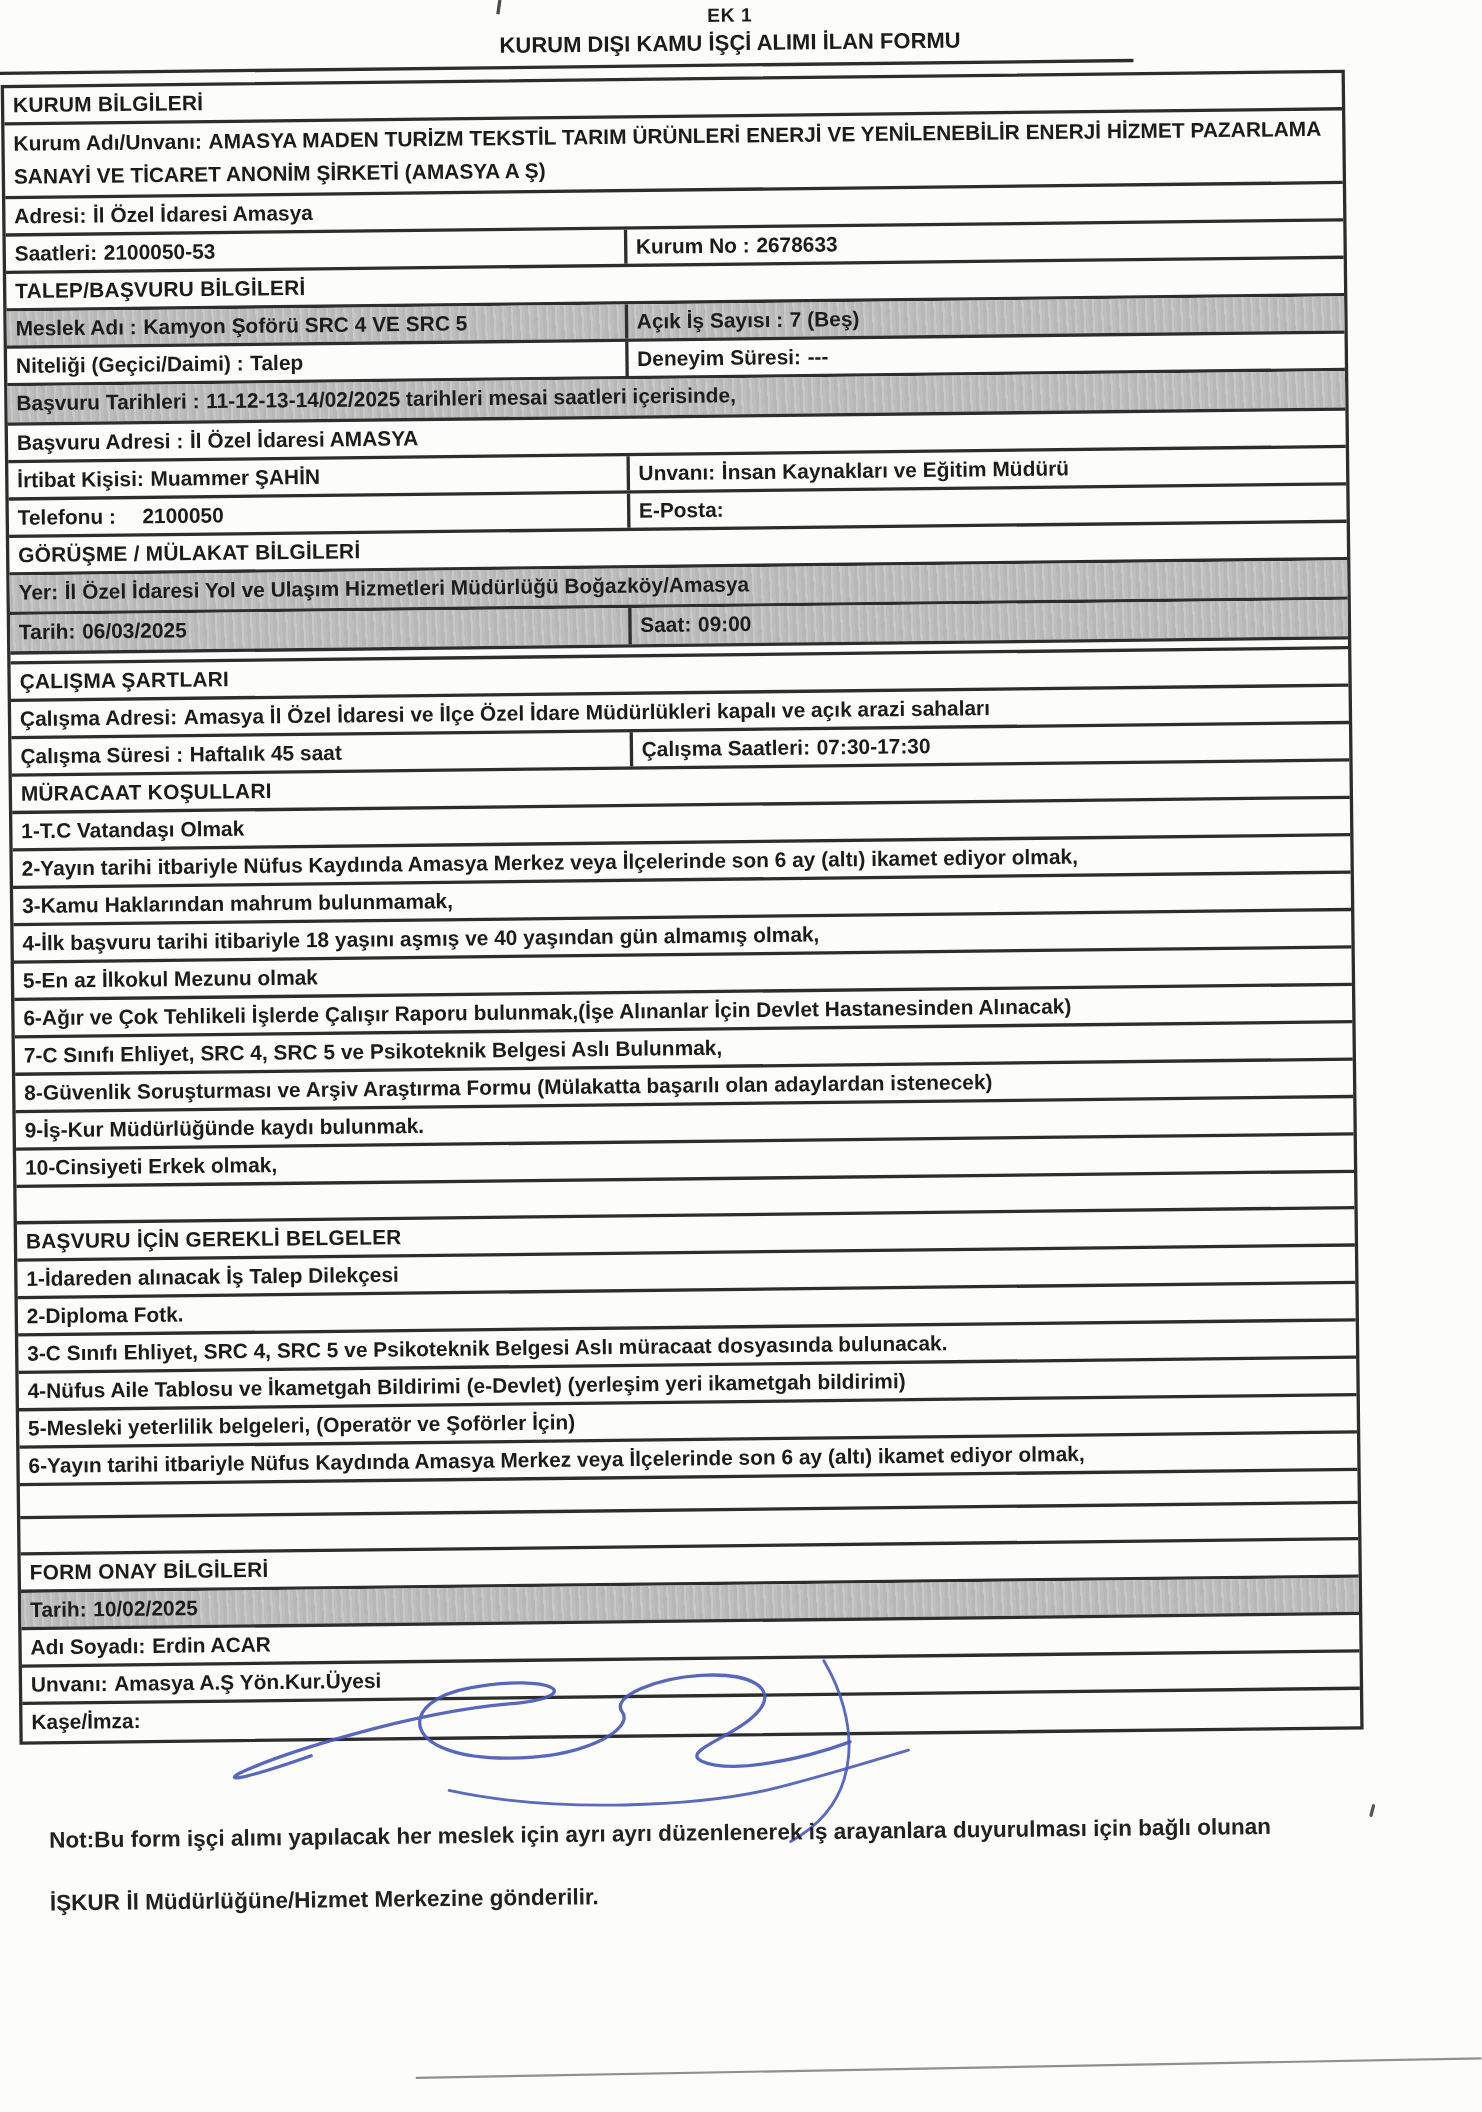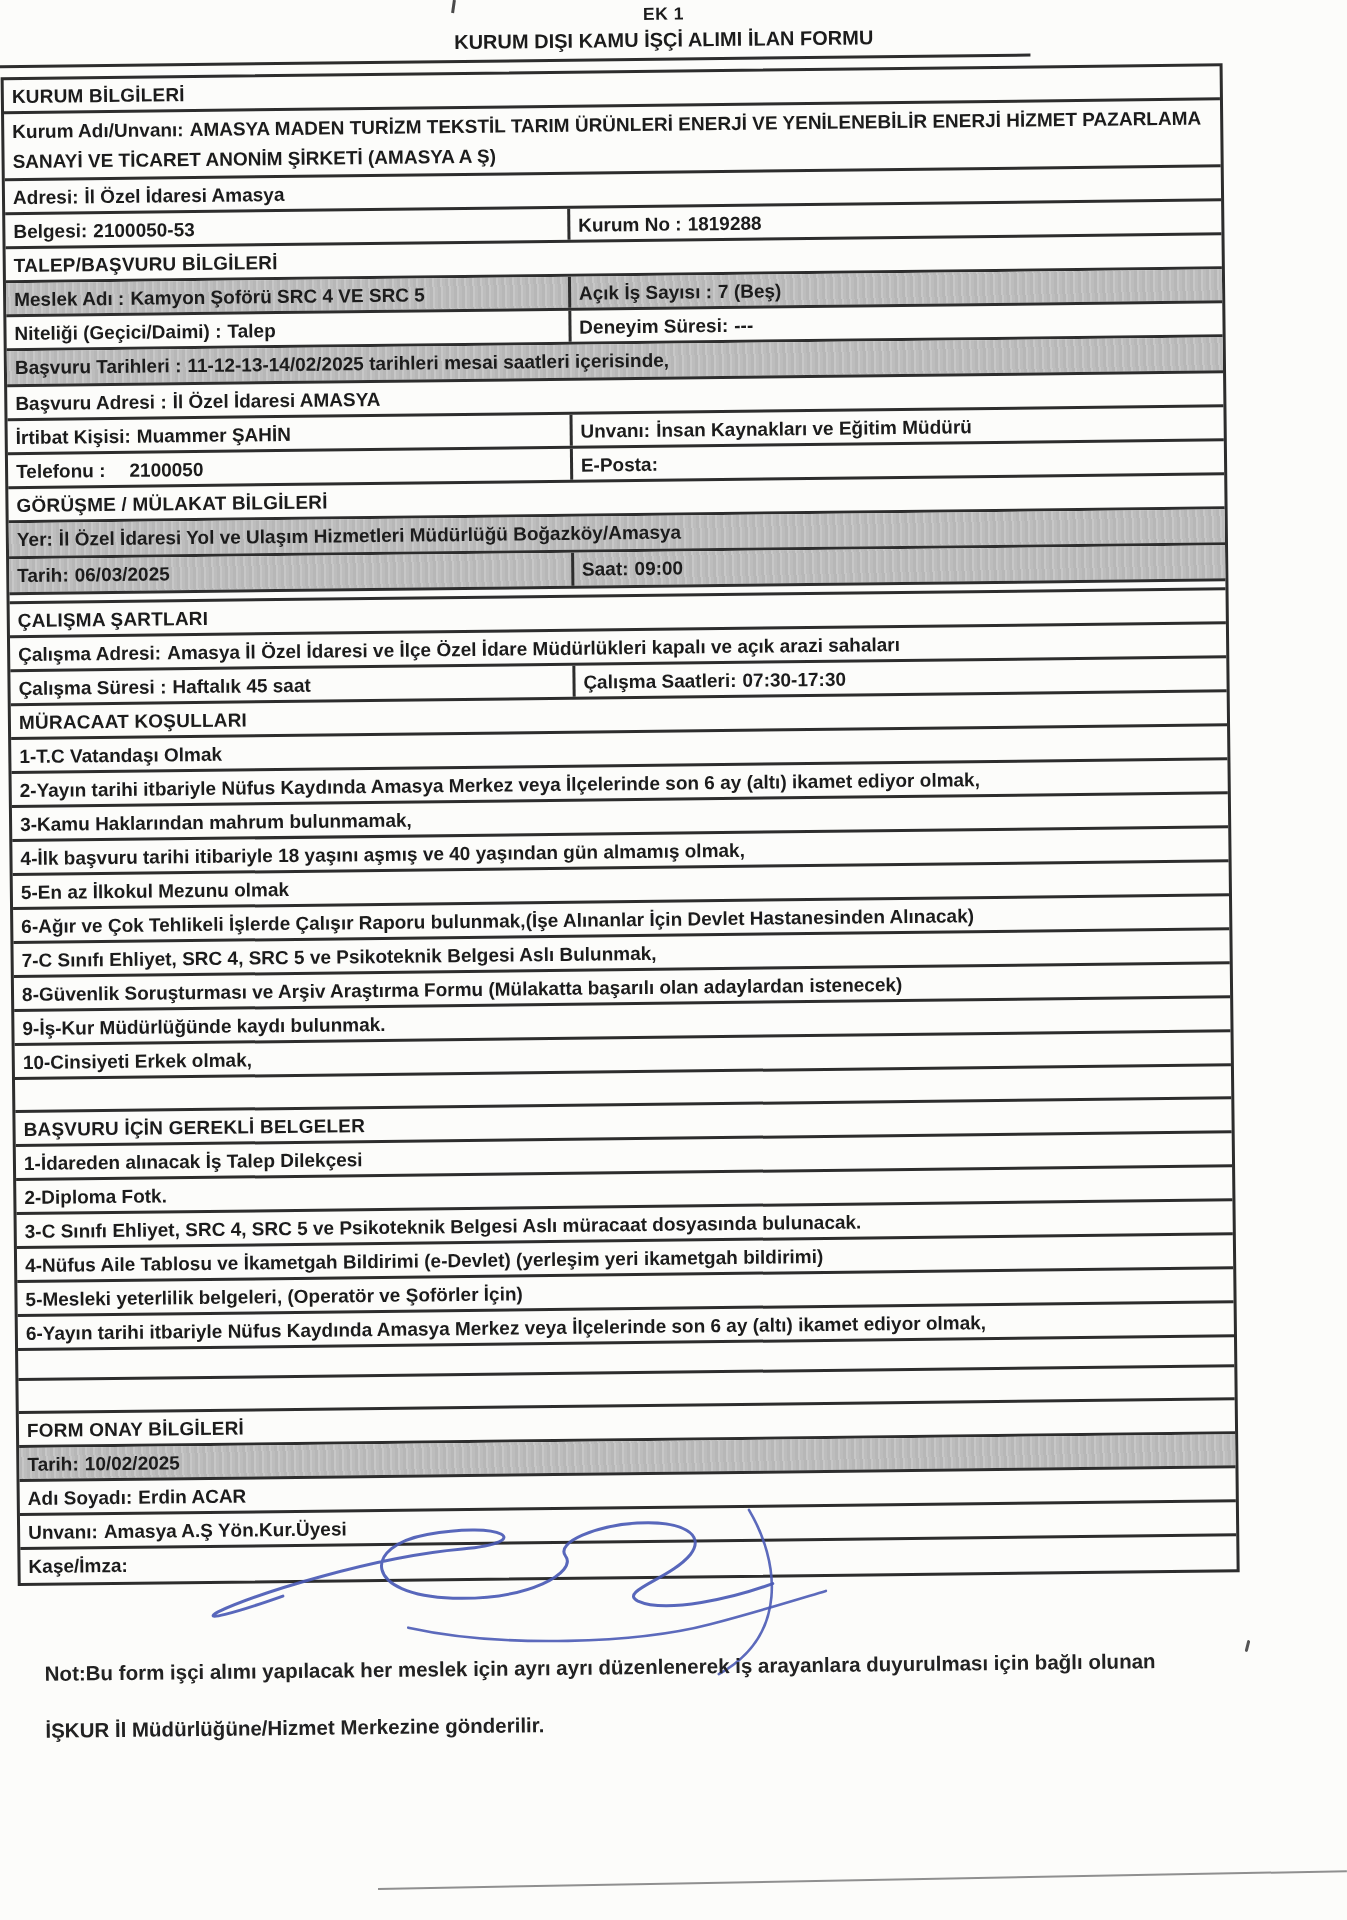--- a/index.html
+++ b/index.html
@@ -54,24 +54,24 @@
 
     <div class="row hdr h33">KURUM BİLGİLERİ</div>
     <div class="row h66">
       <span class="lbl">Kurum Adı/Unvanı:</span><span class="val">AMASYA MADEN TURİZM TEKSTİL TARIM ÜRÜNLERİ ENERJİ VE YENİLENEBİLİR ENERJİ HİZMET PAZARLAMA SANAYİ VE TİCARET ANONİM ŞİRKETİ (AMASYA  A Ş)</span>
     </div>
     <div class="row h33">
       <span class="lbl">Adresi:</span><span class="val">İl Özel İdaresi Amasya</span>
     </div>
     <div class="row split h33">
       <div class="cell">
-        <span class="lbl">Belgesi:</span><span class="val">2100050-53</span>
+        <span class="lbl">Saatleri:</span><span class="val">2100050-53</span>
       </div>
       <div class="cell r">
-        <span class="lbl">Kurum No :</span><span class="val">1819288</span>
+        <span class="lbl">Kurum No :</span><span class="val">2678633</span>
       </div>
     </div>
 
     <div class="row hdr h33">TALEP/BAŞVURU BİLGİLERİ</div>
     <div class="row split h33 shade">
       <div class="cell">
         <span class="lbl">Meslek Adı :</span><span class="val">Kamyon Şoförü SRC 4 VE SRC 5</span>
       </div>
       <div class="cell r">
         <span class="lbl">Açık İş Sayısı :</span><span class="val">7 (Beş)</span>

